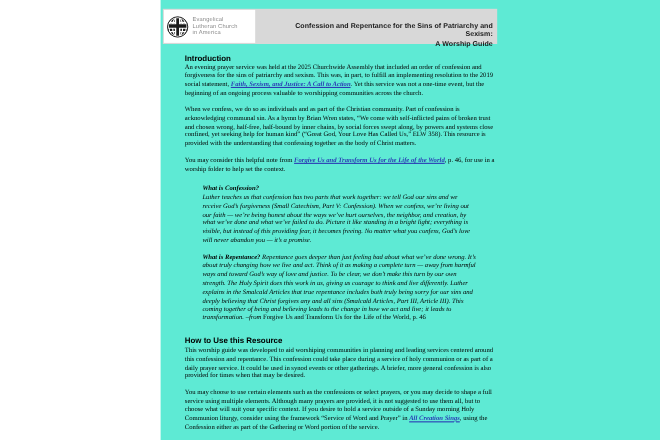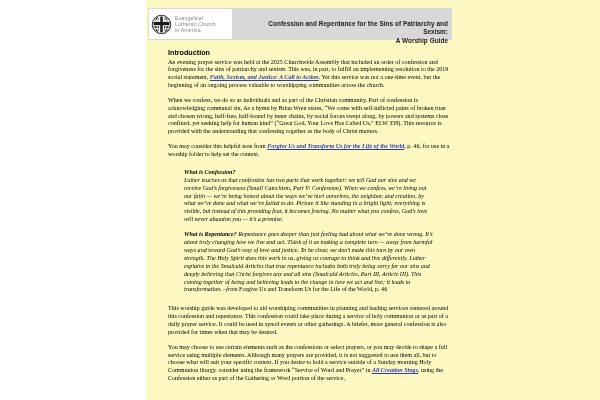--- a/index.html
+++ b/index.html
@@ -13,21 +13,21 @@
   body {
     font-family: "Liberation Serif", serif;
   }
 
   #page {
     position: absolute;
     left: 146px;
     top: 0px;
     width: 454px;
     height: 400px;
-    background: #fef9c3;
+    background: #5eead4;
   }
 
   
   .header-band {
     position: absolute;
     left: 2px;
     top: 8px;
     width: 304px;
     height: 32px;
     background: #d8d8d8;
@@ -189,19 +189,20 @@
       <p class="bq-head">What is Confession?</p>
       <p class="bq-text">Luther teaches us that confession has two parts that work together: we tell God our sins and we receive God’s forgiveness (Small Catechism, Part V: Confession). When we confess, we’re living out our faith — we’re being honest about the ways we’ve hurt ourselves, the neighbor, and creation, by what we’ve done and what we’ve failed to do. Picture it like standing in a bright light; everything is visible, but instead of this providing fear, it becomes freeing. No matter what you confess, God’s love will never abandon you — it’s a promise.</p>
     </div>
 
     <div class="blockquote">
       <p class="bq-text"><strong>What is Repentance?</strong> <span>Repentance goes deeper than just feeling bad about what we’ve done wrong. It’s about truly changing how we live and act. Think of it as making a complete turn — away from harmful ways and toward God’s way of love and justice. To be clear, we don’t make this turn by our own strength. The Holy Spirit does this work in us, giving us courage to think and live differently. Luther explains in the Smalcald Articles that true repentance includes both truly being sorry for our sins and deeply believing that Christ forgives any and all sins (Smalcald Articles, Part III, Article III). This coming together of being and believing leads to the change in how we act and live; it leads to transformation. –</span><span>from</span><span class="bq-src"> Forgive Us and Transform Us for the Life of the World, p. 46</span></p>
     </div>
 
     <div class="spacer-top"></div>
 
+    <h2 class="section-head">How to Use this Resource</h2>
 
     <p class="body">This worship guide was developed to aid worshiping communities in planning and leading services centered around this confession and repentance. This confession could take place during a service of holy communion or as part of a daily prayer service. It could be used in synod events or other gatherings. A briefer, more general confession is also provided for times when that may be desired.</p>
 
     <p class="body"><span>You may choose to use certain elements such as the confessions or select prayers, or you may decide to shape a full service using multiple elements. Although many prayers are provided, it is not suggested to use them all, but to choose what will suit your specific context. If you desire to hold a service outside of a Sunday morning Holy Communion liturgy, consider using the framework “Service of Word and Prayer” in </span><a class="doclink" href="#">All Creation Sings</a><span>, using the Confession either as part of the Gathering or Word portion of the service.</span></p>
 
   </div>
 </div>
 
 </body></html>

